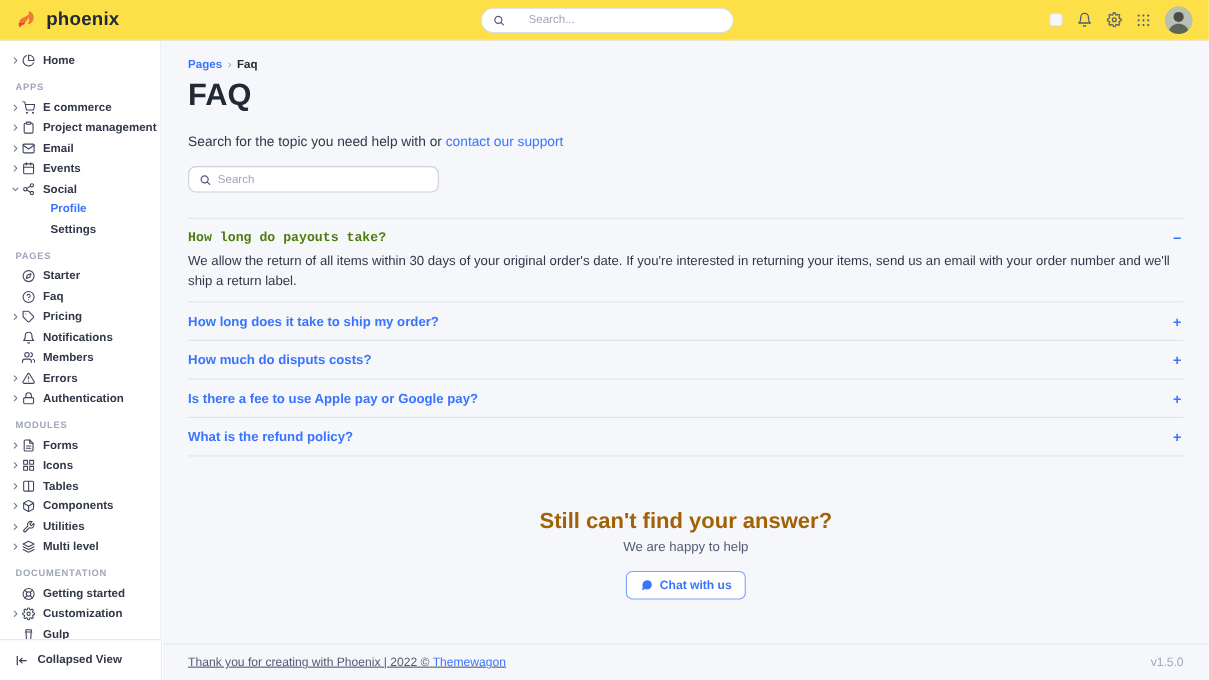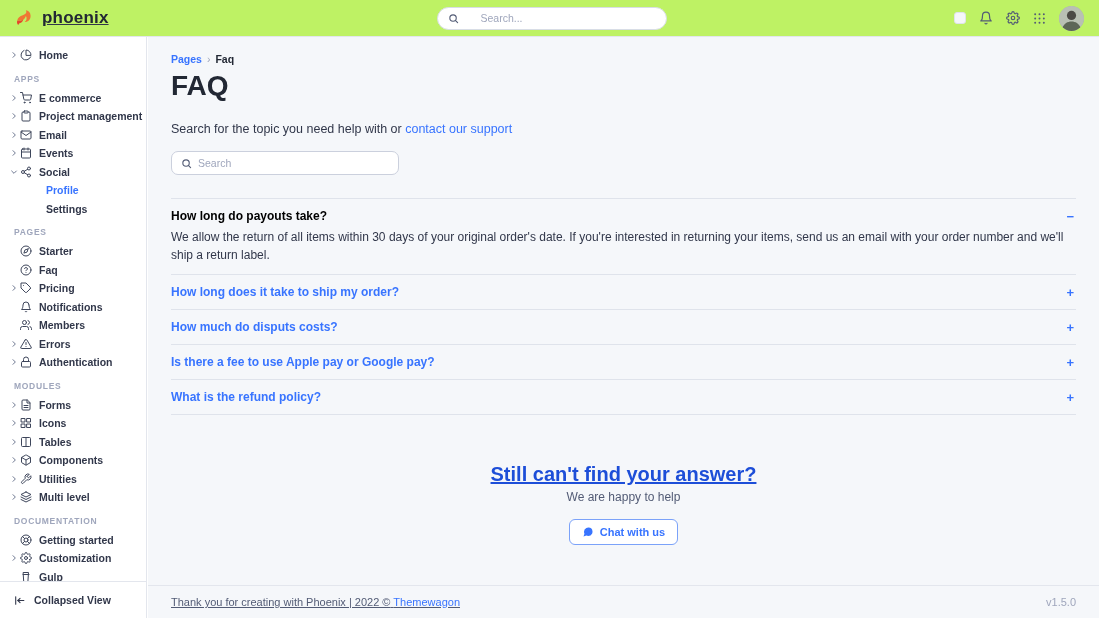--- a/index.html
+++ b/index.html
@@ -2,21 +2,21 @@
 <html><head>
 <meta charset="utf-8">
 <style>
   * { box-sizing: border-box; margin: 0; padding: 0; }
   html,body { width:1099px; height:618px; }
   body {
     font-family:"Liberation Sans","DejaVu Sans",sans-serif;
     background:#fff; color:#31374a; overflow:hidden; position:relative;
   }
   
-  .navbar{height:37px;background:#bef264;border-bottom:1px solid #e3e6ed;display:flex;align-items:center;padding:0 15px;position:relative;z-index:3;text-decoration:underline;}
+  .navbar{height:37px;background:#fde047;border-bottom:1px solid #e3e6ed;display:flex;align-items:center;padding:0 15px;position:relative;z-index:3;}
   .logo{display:flex;align-items:center;gap:6px;cursor:pointer;}
   .logo-text{font-size:17px;font-weight:700;color:#222834;letter-spacing:.2px;}
   .nav-search{position:absolute;left:4px;right:0;margin:0 auto;width:230px;height:23px;border:1px solid #d8dde6;border-radius:12px;background:#fff;display:flex;align-items:center;padding:0 10px;gap:22px;}
   .nav-search input{border:none;outline:none;flex:1;font-size:10.5px;color:#525b75;background:transparent;font-family:inherit;}
   .nav-search input::placeholder{color:#9fa6bc;}
   .nav-right{margin-left:auto;display:flex;align-items:center;gap:13px;}
   .nav-icon{color:#525b75;display:flex;align-items:center;cursor:pointer;}
   .theme-toggle{width:12px;height:12px;border:1px solid #dfe3eb;border-radius:3px;background:#f5f7fa;cursor:pointer;}
   .avatar{width:25px;height:25px;border-radius:50%;overflow:hidden;background:#aab5a8;cursor:pointer;display:flex;}
   
@@ -45,26 +45,26 @@
   .help-title{font-size:12.5px;font-weight:700;color:#222834;margin-bottom:12px;}
   .help-lead{font-size:12.5px;color:#31374a;margin-bottom:15px;}
   .help-lead a{color:#3874ff;text-decoration:none;cursor:pointer;}
   .faq-search{width:228px;height:24px;border:1px solid #cbd0dd;border-radius:7px;background:#fff;display:flex;align-items:center;padding:0 9px;gap:6px;}
   .faq-search input{border:none;outline:none;flex:1;font-size:10.5px;color:#525b75;background:transparent;font-family:inherit;}
   .faq-search input::placeholder{color:#9fa6bc;}
   .accordion{margin-top:23px;border-top:1px solid #dfe3eb;}
   .faq-item{border-bottom:1px solid #dfe3eb;padding:10px 0;}
   .faq-q-row{display:flex;align-items:center;justify-content:space-between;cursor:pointer;}
   .faq-q{font-size:12px;font-weight:700;color:#3874ff;}
-  .faq-item.open .faq-q{color:#000000;}
+  .faq-item.open .faq-q{color:#4d7c0f;font-family:Liberation Mono, monospace;}
   .faq-toggle{font-size:13px;font-weight:700;color:#3874ff;line-height:1;padding-right:2px;}
   .faq-a{font-size:12px;color:#31374a;margin-top:5px;display:none;line-height:1.5;}
   .faq-item.open .faq-a{display:block;}
   .cta{margin-top:48px;text-align:center;}
-  .cta-title{font-size:20px;font-weight:800;color:#1d4ed8;text-decoration:underline;}
+  .cta-title{font-size:20px;font-weight:800;color:#a16207;}
   .cta-sub{font-size:12px;color:#525b75;margin-top:4px;}
   .cta-btn{margin-top:15px;display:inline-flex;align-items:center;gap:6px;border:1px solid #7ba2f9;border-radius:6px;background:#fff;color:#3874ff;font-size:11px;font-weight:700;padding:6px 12px;cursor:pointer;font-family:inherit;}
   
   .footer{height:33px;border-top:1px solid #e3e6ed;display:flex;align-items:center;justify-content:space-between;padding:0 23px;flex:none;}
   .footer-text{font-size:11px;color:#525b75;text-decoration:underline;}
   .footer-text a{color:#3874ff;text-decoration:none;cursor:pointer;}
   .footer-version{font-size:11px;color:#9fa6bc;}
   svg{display:block;}
 </style>
 </head>

